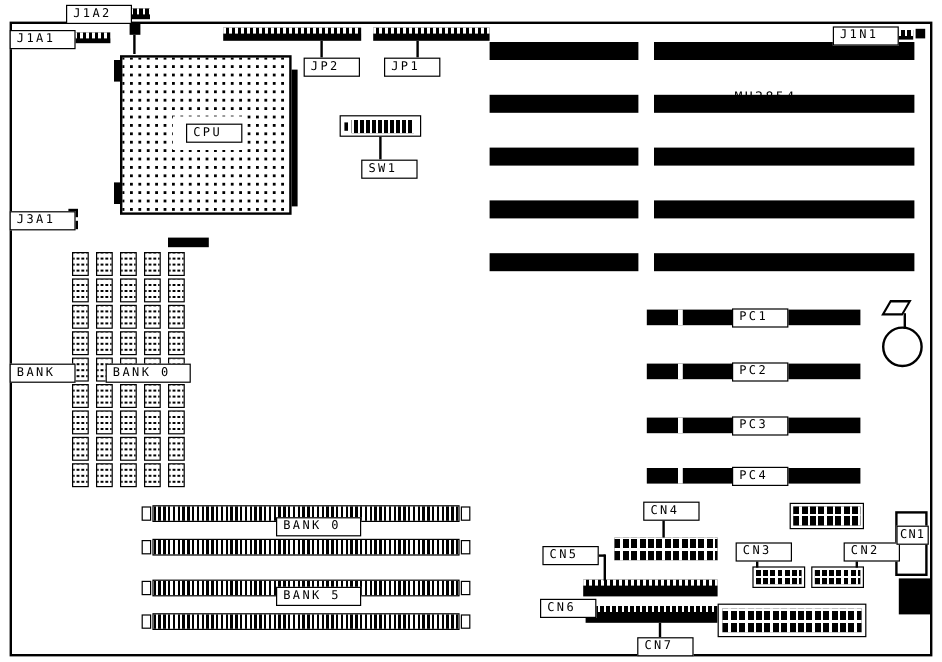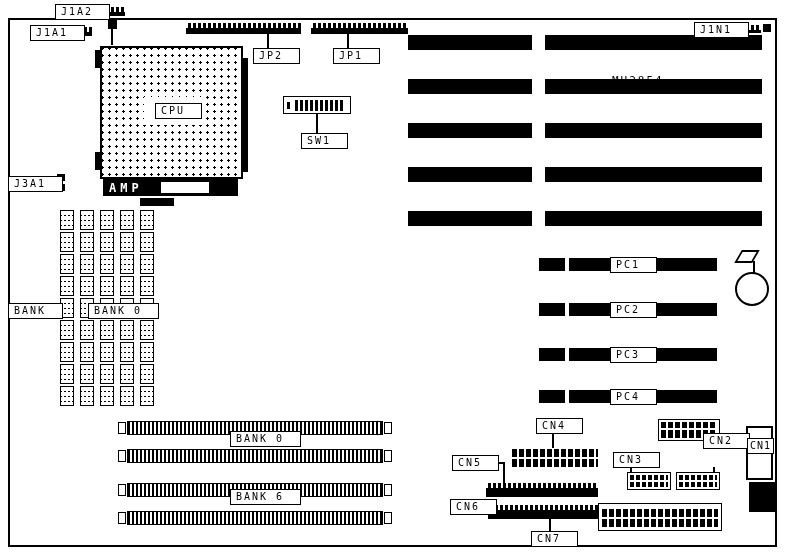--- a/index.html
+++ b/index.html
@@ -44,31 +44,31 @@
 
 <div id="canvas">
 
   <div class="board-outline"></div>
 
   <div class="lbl" style="left:55px;top:4px">J1A2</div>
   <div class="pin-strip" style="left:99px;top:7px;width:26px;height:9px"></div>
   <div class="abs solid" style="left:108px;top:20px;width:9px;height:9px;z-index:2"></div>
   <div class="line" style="left:111px;top:29px;width:2px;height:16px"></div>
 
-  <div class="lbl" style="left:30px;top:25px">J1A1</div>
+  <div class="lbl" style="left:8px;top:25px">J1A1</div>
   <div class="line" style="left:57px;top:31px;width:6px;height:2px"></div>
   <div class="pin-strip" style="left:62px;top:27px;width:30px;height:9px"></div>
 
   <div class="pin-strip" style="left:186px;top:23px;width:115px;height:11px"></div>
   <div class="line" style="left:267px;top:34px;width:2px;height:14px"></div>
   <div class="lbl" style="left:253px;top:48px">JP2</div>
 
   <div class="pin-strip" style="left:311px;top:23px;width:97px;height:11px"></div>
   <div class="line" style="left:347px;top:34px;width:2px;height:14px"></div>
-  <div class="lbl" style="left:333px;top:48px">JP1</div>
+  <div class="lbl" style="left:320px;top:48px">JP1</div>
 
   <div class="lbl" style="left:694px;top:22px">J1N1</div>
   <div class="line" style="left:733px;top:28px;width:6px;height:2px"></div>
   <div class="pin-strip" style="left:739px;top:25px;width:22px;height:8px"></div>
   <div class="abs solid" style="left:763px;top:24px;width:8px;height:8px;z-index:2"></div>
 
   <div class="abs solid" style="left:408px;top:35px;width:124px;height:15px"></div>
   <div class="abs solid" style="left:545px;top:35px;width:217px;height:15px"></div>
   <div class="abs solid" style="left:408px;top:79px;width:124px;height:15px"></div>
   <div class="abs solid" style="left:545px;top:79px;width:217px;height:15px"></div>
@@ -80,24 +80,20 @@
   <div class="abs solid" style="left:545px;top:211px;width:217px;height:15px"></div>
 
   <div class="model-text" style="left:612px;top:74px">MH2854</div>
 
   <div class="socket" style="left:100px;top:46px;width:143px;height:133px"></div>
   <div class="abs solid" style="left:95px;top:50px;width:5px;height:18px;z-index:2"></div>
   <div class="abs solid" style="left:95px;top:152px;width:5px;height:18px;z-index:2"></div>
   <div class="abs solid" style="left:243px;top:58px;width:5px;height:114px;z-index:2"></div>
   <div class="abs" style="left:144px;top:97px;width:62px;height:28px;background:#fff;z-index:4"></div>
   <div class="lbl" style="left:155px;top:103px">CPU</div>
-  <div class="amp-bar" style="left:103px;top:179px;width:135px;height:17px">
-    <span class="amp-text">AMP</span>
-    <div class="abs" style="left:58px;top:3px;width:48px;height:11px;background:#fff"></div>
-  </div>
   <div class="abs solid" style="left:140px;top:198px;width:34px;height:8px;z-index:2"></div>
 
   <div class="lbl" style="left:8px;top:176px">J3A1</div>
   <div class="line" style="left:50px;top:182px;width:7px;height:2px"></div>
   <div class="abs solid" style="left:57px;top:174px;width:8px;height:7px;z-index:2"></div>
   <div class="abs solid" style="left:57px;top:184px;width:8px;height:7px;z-index:2"></div>
 
   <div class="abs" style="left:60px;top:210px;width:96px;height:198px;z-index:1">
       <div class="chip" style="left: 0px; top: 0px;"></div>
       <div class="chip" style="left: 20px; top: 0px;"></div>
@@ -162,21 +158,21 @@
     <div class="clip" style="left:0;top:1px"></div>
     <div class="vstripe" style="left:9px;top:0;width:256px;height:14px"></div>
     <div class="clip" style="left:266px;top:1px"></div>
   </div>
   <div class="abs" style="left:118px;top:511px;width:274px;height:14px;z-index:2">
     <div class="clip" style="left:0;top:1px"></div>
     <div class="vstripe" style="left:9px;top:0;width:256px;height:14px"></div>
     <div class="clip" style="left:266px;top:1px"></div>
   </div>
   <div class="lbl" style="left:230px;top:431px">BANK 0</div>
-  <div class="lbl" style="left:230px;top:489px">BANK 6</div>
+  <div class="lbl" style="left:230px;top:489px">BANK 5</div>
 
   <div class="sw" style="left:283px;top:96px;width:68px;height:18px">
     <div class="abs solid" style="left:3px;top:5px;width:3px;height:7px"></div>
     <div class="pin-strip" style="left:9px;top:3px;width:52px;height:11px;background-size:100% 11px"></div>
   </div>
   <div class="line" style="left:316px;top:114px;width:2px;height:19px"></div>
   <div class="lbl" style="left:301px;top:133px">SW1</div>
 
   <div class="abs solid" style="left:539px;top:258px;width:178px;height:13px;z-index:2">
     <div class="abs" style="left:26px;top:0;width:4px;height:13px;background:#fff"></div>
@@ -215,21 +211,21 @@
   <div class="pin-strip" style="left:488px;top:505px;width:110px;height:14px"></div>
   <div class="line" style="left:549px;top:519px;width:2px;height:12px"></div>
   <div class="lbl" style="left:531px;top:531px">CN7</div>
 
   <div class="lbl" style="left:613px;top:452px">CN3</div>
   <div class="line" style="left:630px;top:467px;width:2px;height:6px"></div>
   <div class="conn-box" style="left:627px;top:472px;width:44px;height:18px">
     <div class="pin-grid-sm"></div>
   </div>
 
-  <div class="lbl" style="left:703px;top:433px">CN2</div>
+  <div class="lbl" style="left:703px;top:452px">CN2</div>
   <div class="line" style="left:713px;top:467px;width:2px;height:6px"></div>
   <div class="conn-box" style="left:676px;top:472px;width:44px;height:18px">
     <div class="pin-grid-sm"></div>
   </div>
 
   <div class="conn-box" style="left:658px;top:419px;width:62px;height:22px">
     <div class="pin-grid"></div>
   </div>
 
   <div class="conn-box" style="left:598px;top:503px;width:124px;height:28px;padding:3px">

